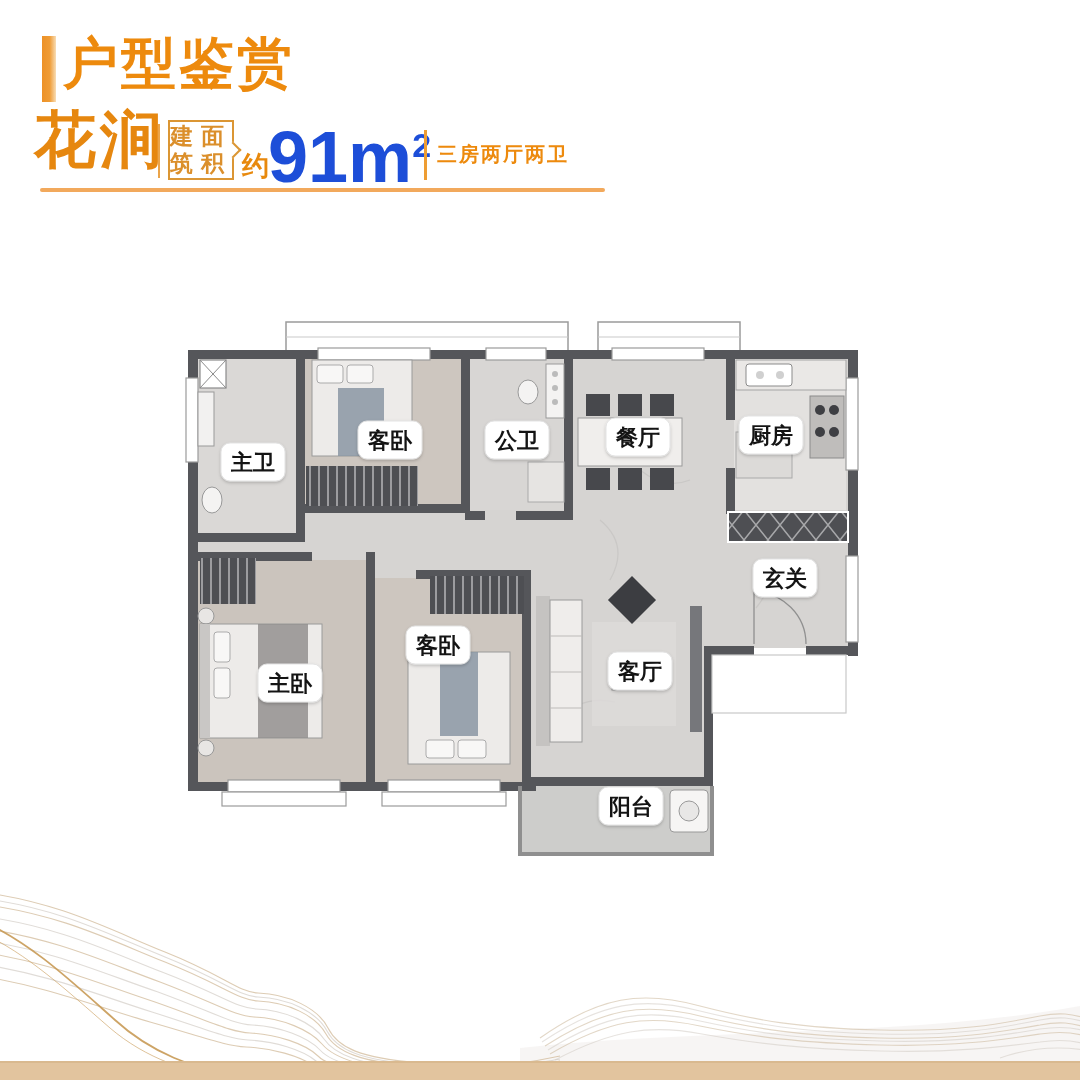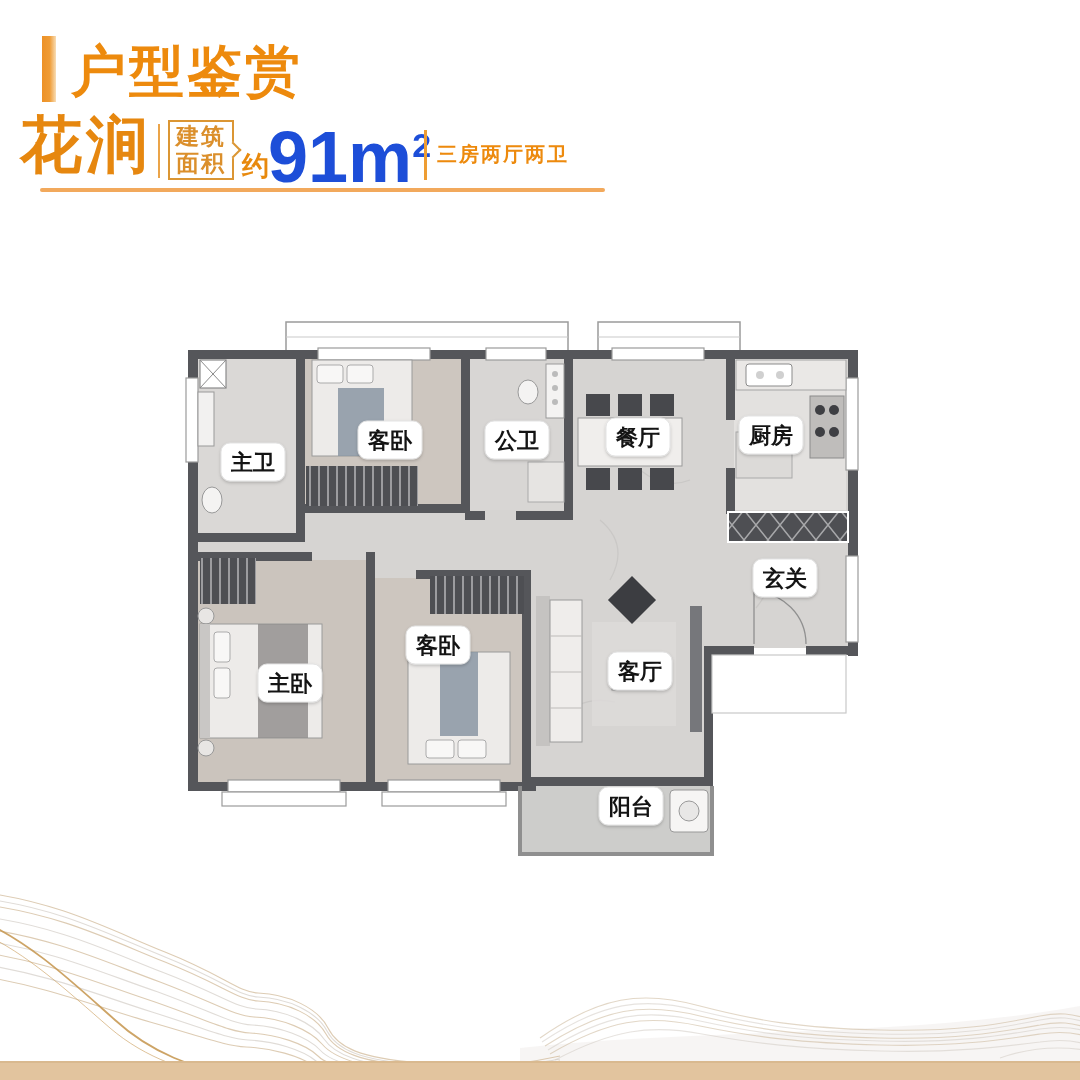--- a/index.html
+++ b/index.html
@@ -9,35 +9,35 @@
     font-family:"Liberation Sans","DejaVu Sans",sans-serif;
   }
   .abs{position:absolute;}
 
   
   .accent-bar{
     left:42px;top:36px;width:14px;height:66px;
     background:linear-gradient(90deg,#ED9126 0%,#EF9C36 55%,#F8DDB6 100%);
   }
   .section-title{
-    left:63px;top:28px;margin:8px;
+    left:63px;top:28px;margin:0;
     font-size:55px;line-height:70px;font-weight:900;
     color:#ED8A0D;letter-spacing:3px;white-space:nowrap;
   }
   .unit-name{
-    left:20px;top:106px;
-    font-family:Liberation Sans, sans-serif;
+    left:34px;top:106px;
+    font-family:Liberation Mono, monospace;
     font-size:62px;line-height:78px;font-weight:700;
     color:#E6870F;letter-spacing:4px;white-space:nowrap;
   }
   .vdiv1{left:158px;top:124px;width:2px;height:54px;background:#EBA449;}
   .area-box{
     left:168px;top:120px;width:66px;height:60px;box-sizing:border-box;
     border:2px solid #DB9634;
-    display:flex;flex-direction:column;align-items:center;justify-content:center;
+    display:flex;flex-direction:row;align-items:center;justify-content:center;
     font-size:23px;line-height:27px;font-weight:700;color:#DB8F2B;letter-spacing:2px;
   }
   .area-box .notch{
     position:absolute;right:-7px;top:50%;
     width:10px;height:10px;background:#ffffff;
     border-top:2px solid #DB9634;border-right:2px solid #DB9634;
     transform:translateY(-50%) rotate(45deg);
   }
   .approx{left:242px;top:148px;font-size:27px;font-weight:700;color:#E8890D;}
   .area-value{

